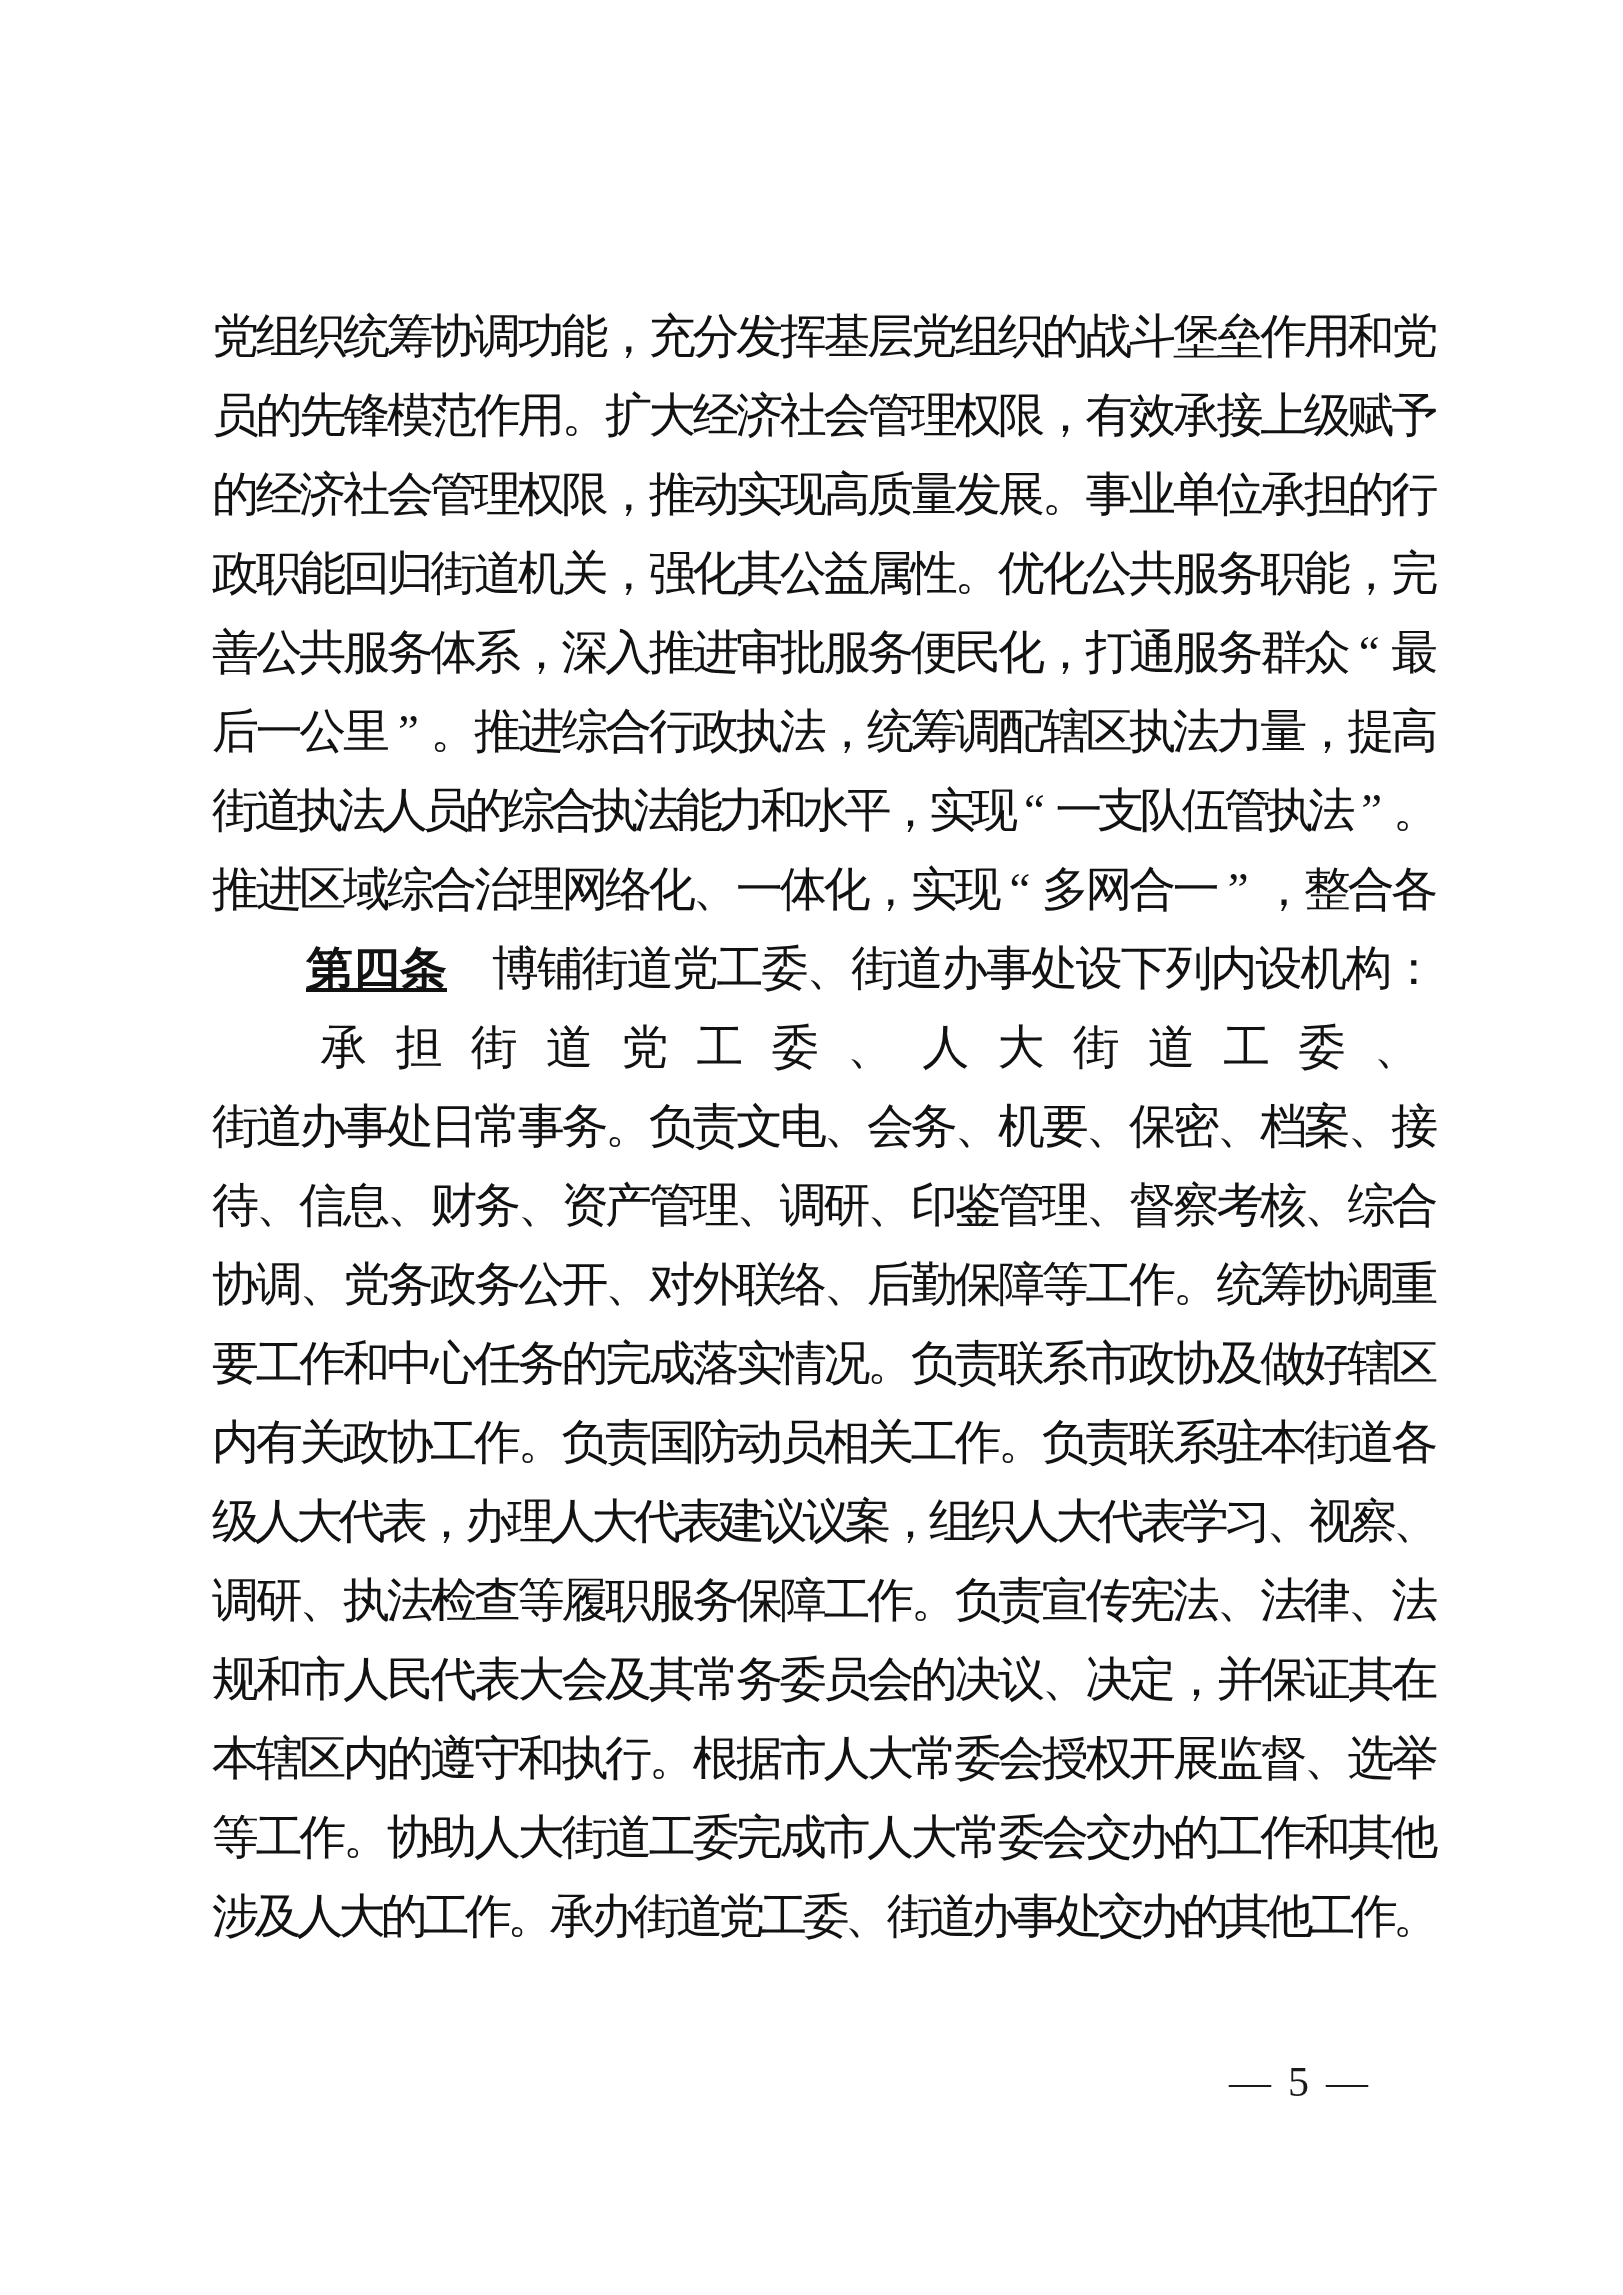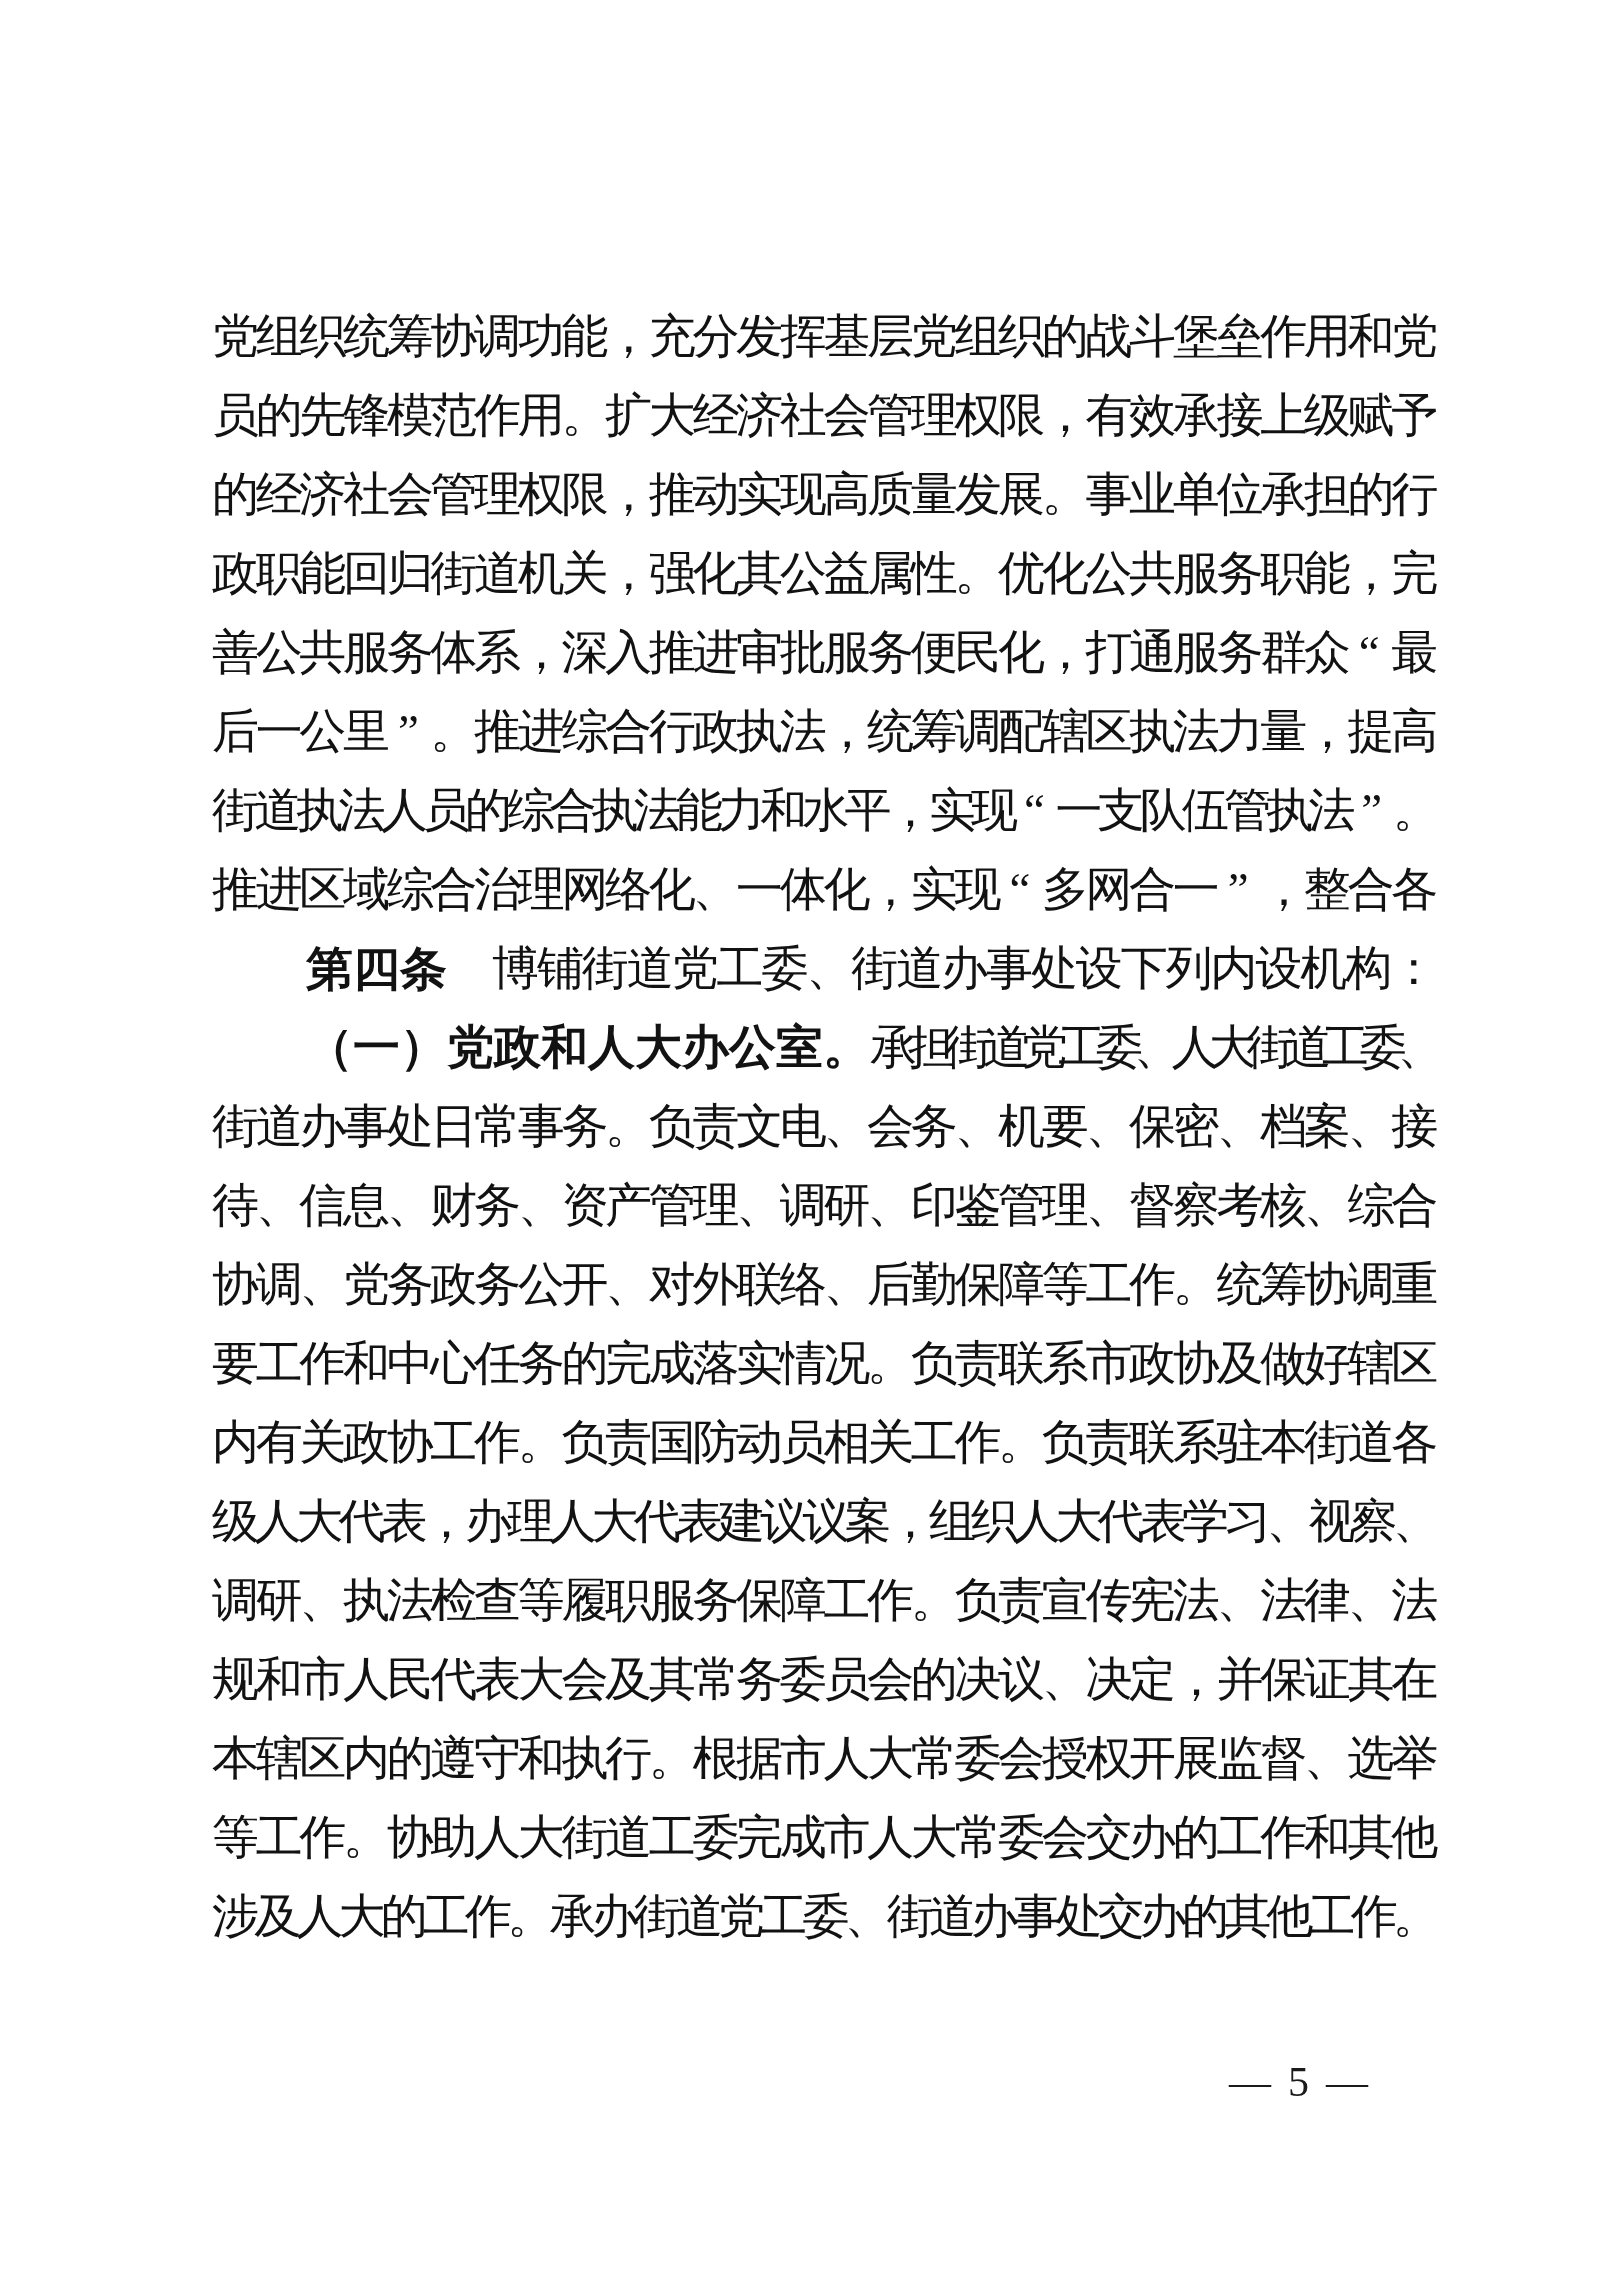--- a/index.html
+++ b/index.html
@@ -40,20 +40,21 @@
   .line-plain {
     display: block;
     white-space: nowrap;
   }
   .indent { flex: 0 0 94px; }
   .gap    { flex: 0 0 45px; }
   .lead-hei {
     flex: 0 0 auto;
     font-family: "Liberation Sans", "DejaVu Sans", sans-serif;
     font-weight: 900;
+    text-decoration: underline;
   }
   .lead-kai {
     flex: 0 0 auto;
     font-weight: 700;
   }
   .rest {
     flex: 1 1 0;
     min-width: 0;
     display: flex;
   }
@@ -93,21 +94,20 @@
 
     <div class="line">
       <span class="indent"></span>
       <span class="lead-hei">第四条</span>
       <span class="gap"></span>
       <span class="rest"><span>博</span><span>铺</span><span>街</span><span>道</span><span>党</span><span>工</span><span>委</span><span>、</span><span>街</span><span>道</span><span>办</span><span>事</span><span>处</span><span>设</span><span>下</span><span>列</span><span>内</span><span>设</span><span>机</span><span>构</span><span>：</span></span>
     </div>
 
     <div class="line">
       <span class="indent"></span>
-      <span class="lead-kai">（一）党政和人大办公室。</span>
       <span class="rest"><span>承</span><span>担</span><span>街</span><span>道</span><span>党</span><span>工</span><span>委</span><span>、</span><span>人</span><span>大</span><span>街</span><span>道</span><span>工</span><span>委</span><span>、</span></span>
     </div>
 
     <div class="line jline"><span>街</span><span>道</span><span>办</span><span>事</span><span>处</span><span>日</span><span>常</span><span>事</span><span>务</span><span>。</span><span>负</span><span>责</span><span>文</span><span>电</span><span>、</span><span>会</span><span>务</span><span>、</span><span>机</span><span>要</span><span>、</span><span>保</span><span>密</span><span>、</span><span>档</span><span>案</span><span>、</span><span>接</span></div>
     <div class="line jline"><span>待</span><span>、</span><span>信</span><span>息</span><span>、</span><span>财</span><span>务</span><span>、</span><span>资</span><span>产</span><span>管</span><span>理</span><span>、</span><span>调</span><span>研</span><span>、</span><span>印</span><span>鉴</span><span>管</span><span>理</span><span>、</span><span>督</span><span>察</span><span>考</span><span>核</span><span>、</span><span>综</span><span>合</span></div>
     <div class="line jline"><span>协</span><span>调</span><span>、</span><span>党</span><span>务</span><span>政</span><span>务</span><span>公</span><span>开</span><span>、</span><span>对</span><span>外</span><span>联</span><span>络</span><span>、</span><span>后</span><span>勤</span><span>保</span><span>障</span><span>等</span><span>工</span><span>作</span><span>。</span><span>统</span><span>筹</span><span>协</span><span>调</span><span>重</span></div>
     <div class="line jline"><span>要</span><span>工</span><span>作</span><span>和</span><span>中</span><span>心</span><span>任</span><span>务</span><span>的</span><span>完</span><span>成</span><span>落</span><span>实</span><span>情</span><span>况</span><span>。</span><span>负</span><span>责</span><span>联</span><span>系</span><span>市</span><span>政</span><span>协</span><span>及</span><span>做</span><span>好</span><span>辖</span><span>区</span></div>
     <div class="line jline"><span>内</span><span>有</span><span>关</span><span>政</span><span>协</span><span>工</span><span>作</span><span>。</span><span>负</span><span>责</span><span>国</span><span>防</span><span>动</span><span>员</span><span>相</span><span>关</span><span>工</span><span>作</span><span>。</span><span>负</span><span>责</span><span>联</span><span>系</span><span>驻</span><span>本</span><span>街</span><span>道</span><span>各</span></div>
     <div class="line jline"><span>级</span><span>人</span><span>大</span><span>代</span><span>表</span><span>，</span><span>办</span><span>理</span><span>人</span><span>大</span><span>代</span><span>表</span><span>建</span><span>议</span><span>议</span><span>案</span><span>，</span><span>组</span><span>织</span><span>人</span><span>大</span><span>代</span><span>表</span><span>学</span><span>习</span><span>、</span><span>视</span><span>察</span><span>、</span></div>
     <div class="line jline"><span>调</span><span>研</span><span>、</span><span>执</span><span>法</span><span>检</span><span>查</span><span>等</span><span>履</span><span>职</span><span>服</span><span>务</span><span>保</span><span>障</span><span>工</span><span>作</span><span>。</span><span>负</span><span>责</span><span>宣</span><span>传</span><span>宪</span><span>法</span><span>、</span><span>法</span><span>律</span><span>、</span><span>法</span></div>

